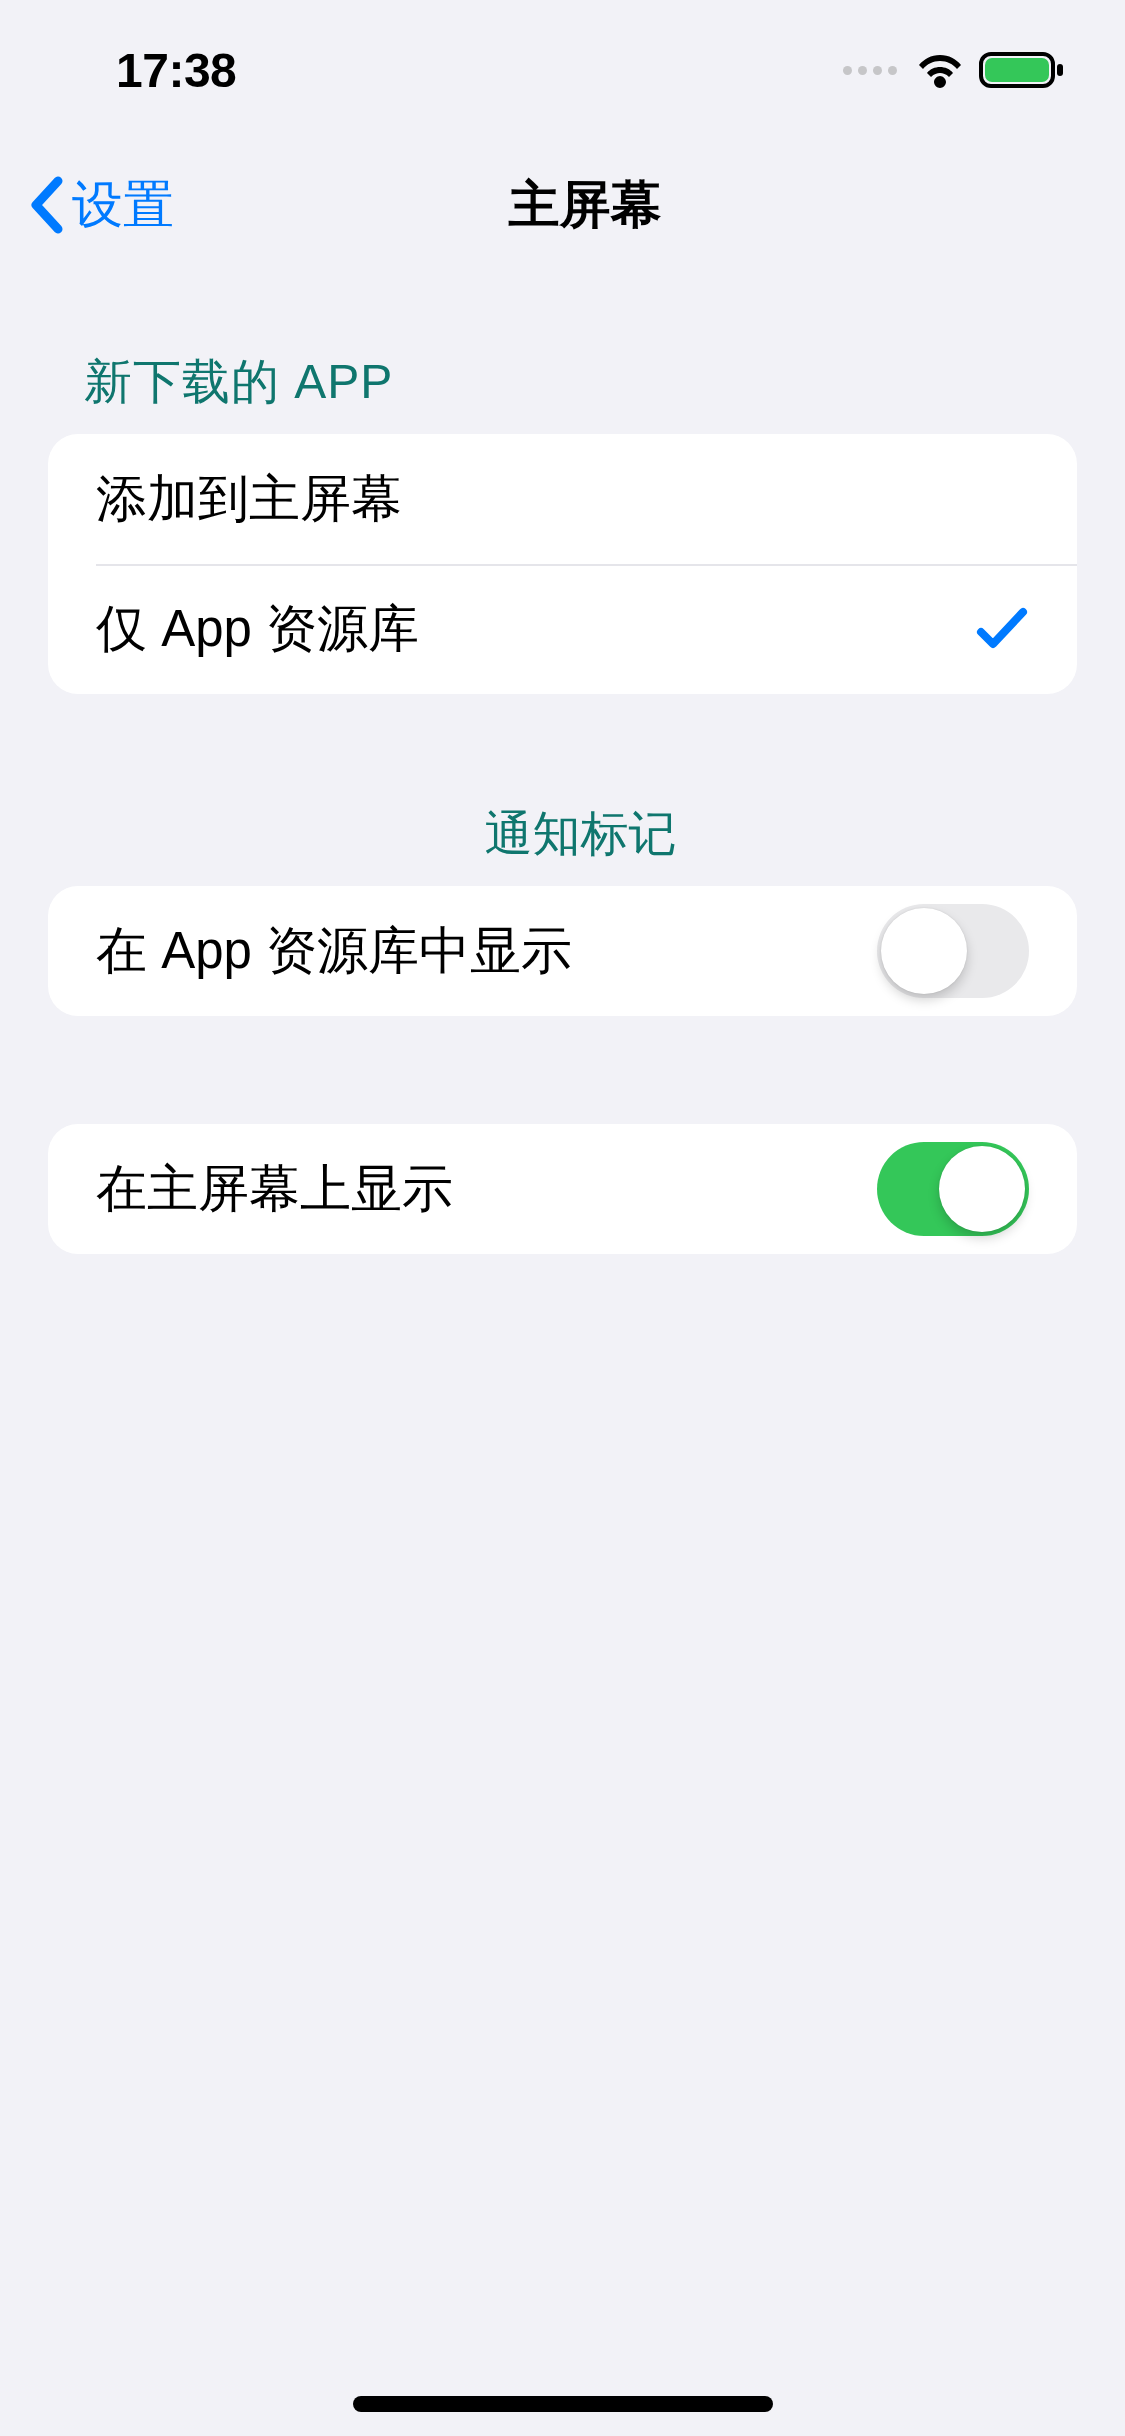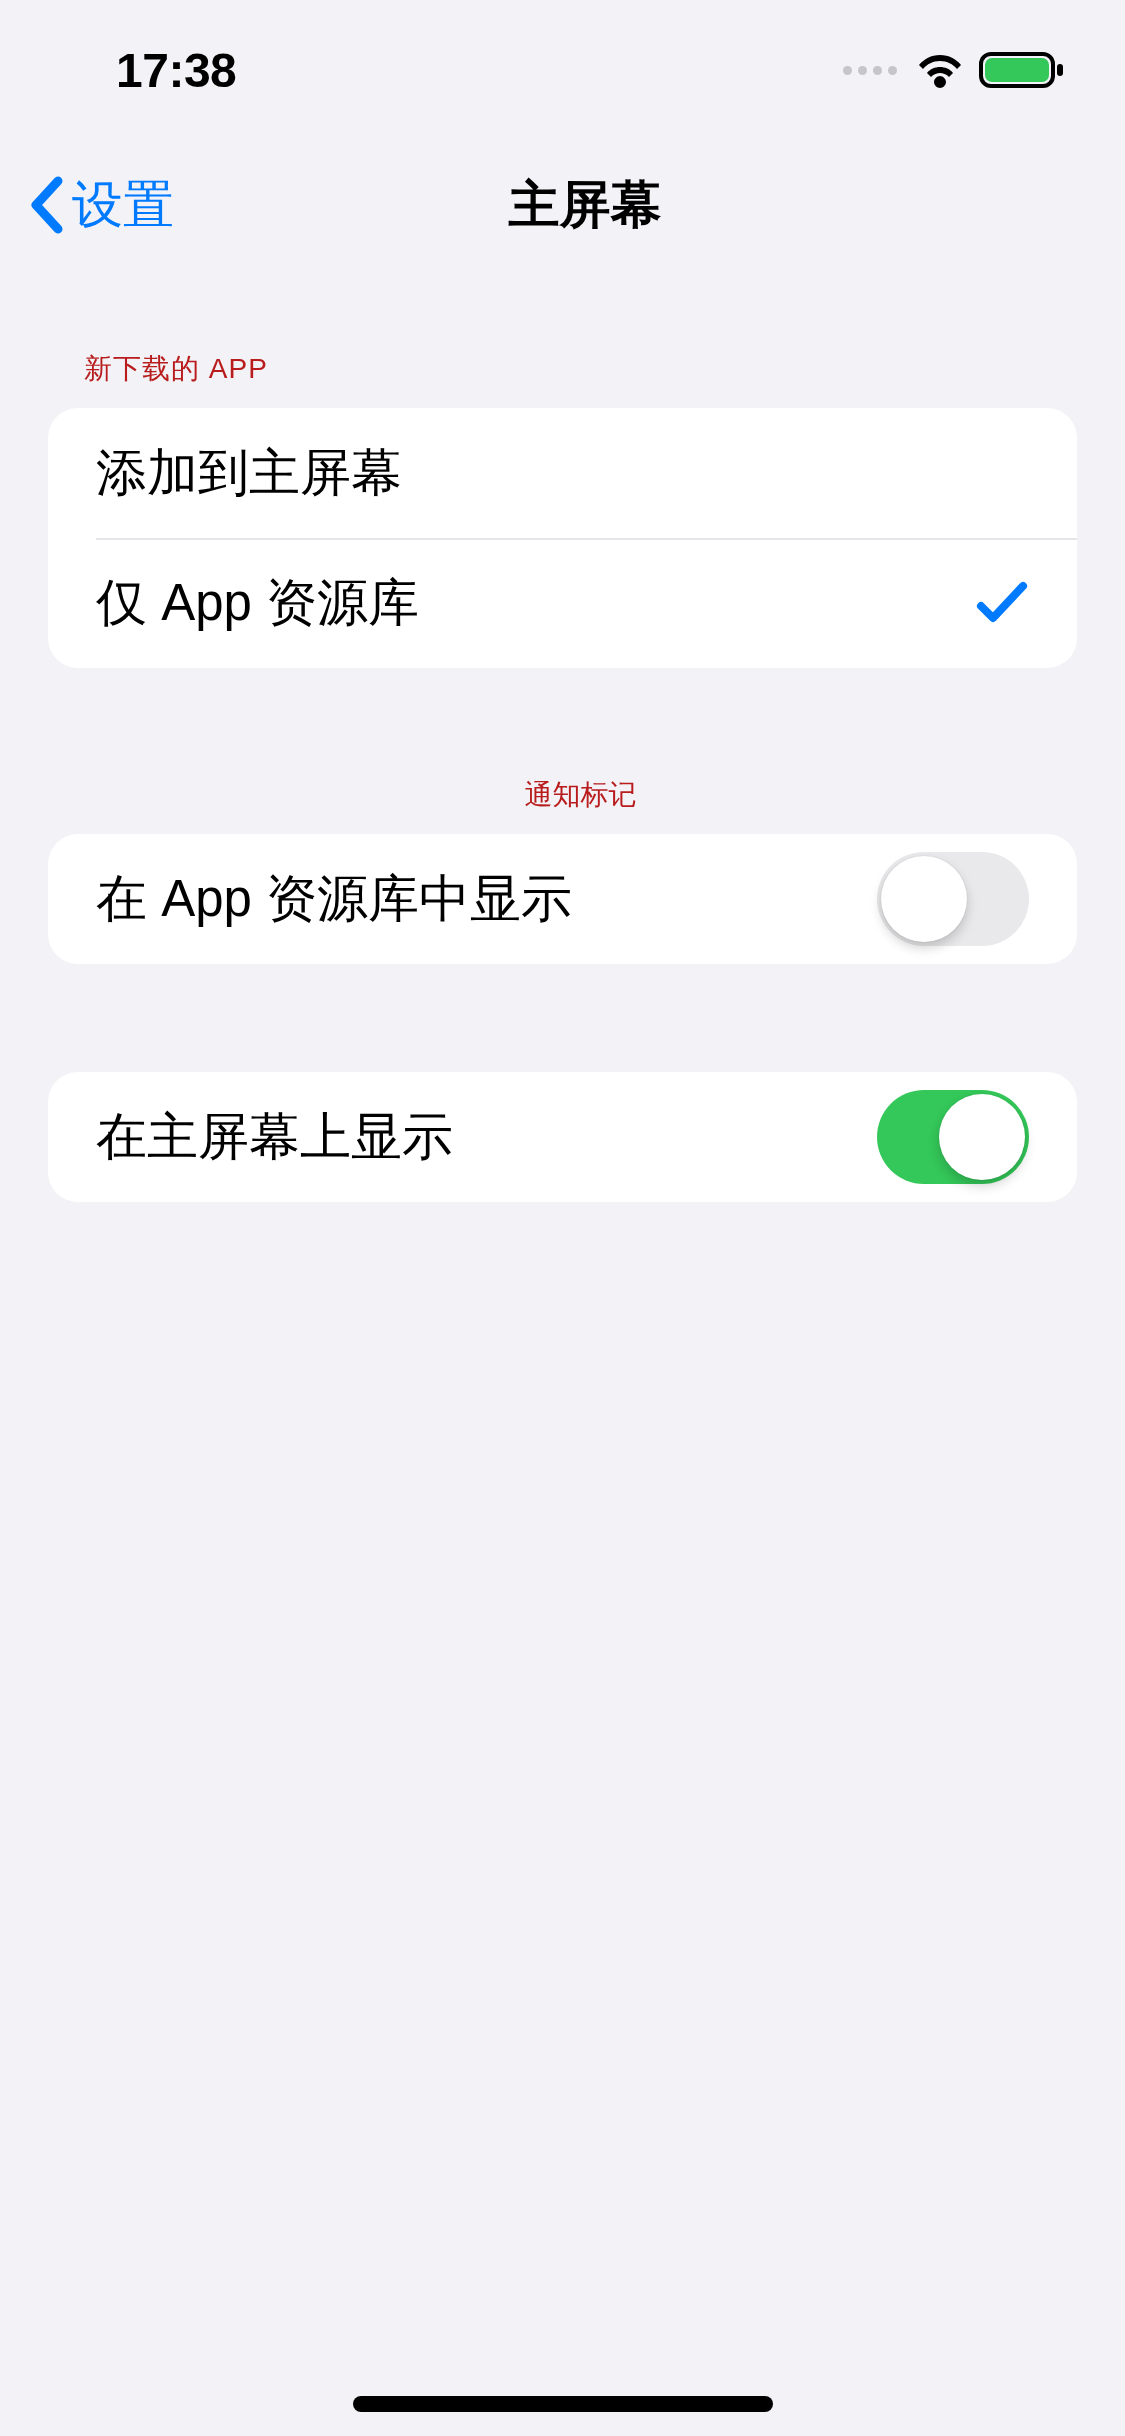--- a/index.html
+++ b/index.html
@@ -78,22 +78,22 @@
       color: #000;
       pointer-events: none;
       margin-left: 45px;
     }
 
     
     .content {
       padding: 80px 48px 0 48px;
     }
     .section-header {
-      font-size: 28px;
-      color: #b91c1c;
+      font-size: 48px;
+      color: #0f766e;
       padding: 0 0 20px 36px;
       letter-spacing: 1px;
     }
     .section-header.normal {
       letter-spacing: 0;
       text-align: center;
     }
     .group {
       background: #ffffff;
       border-radius: 30px;

